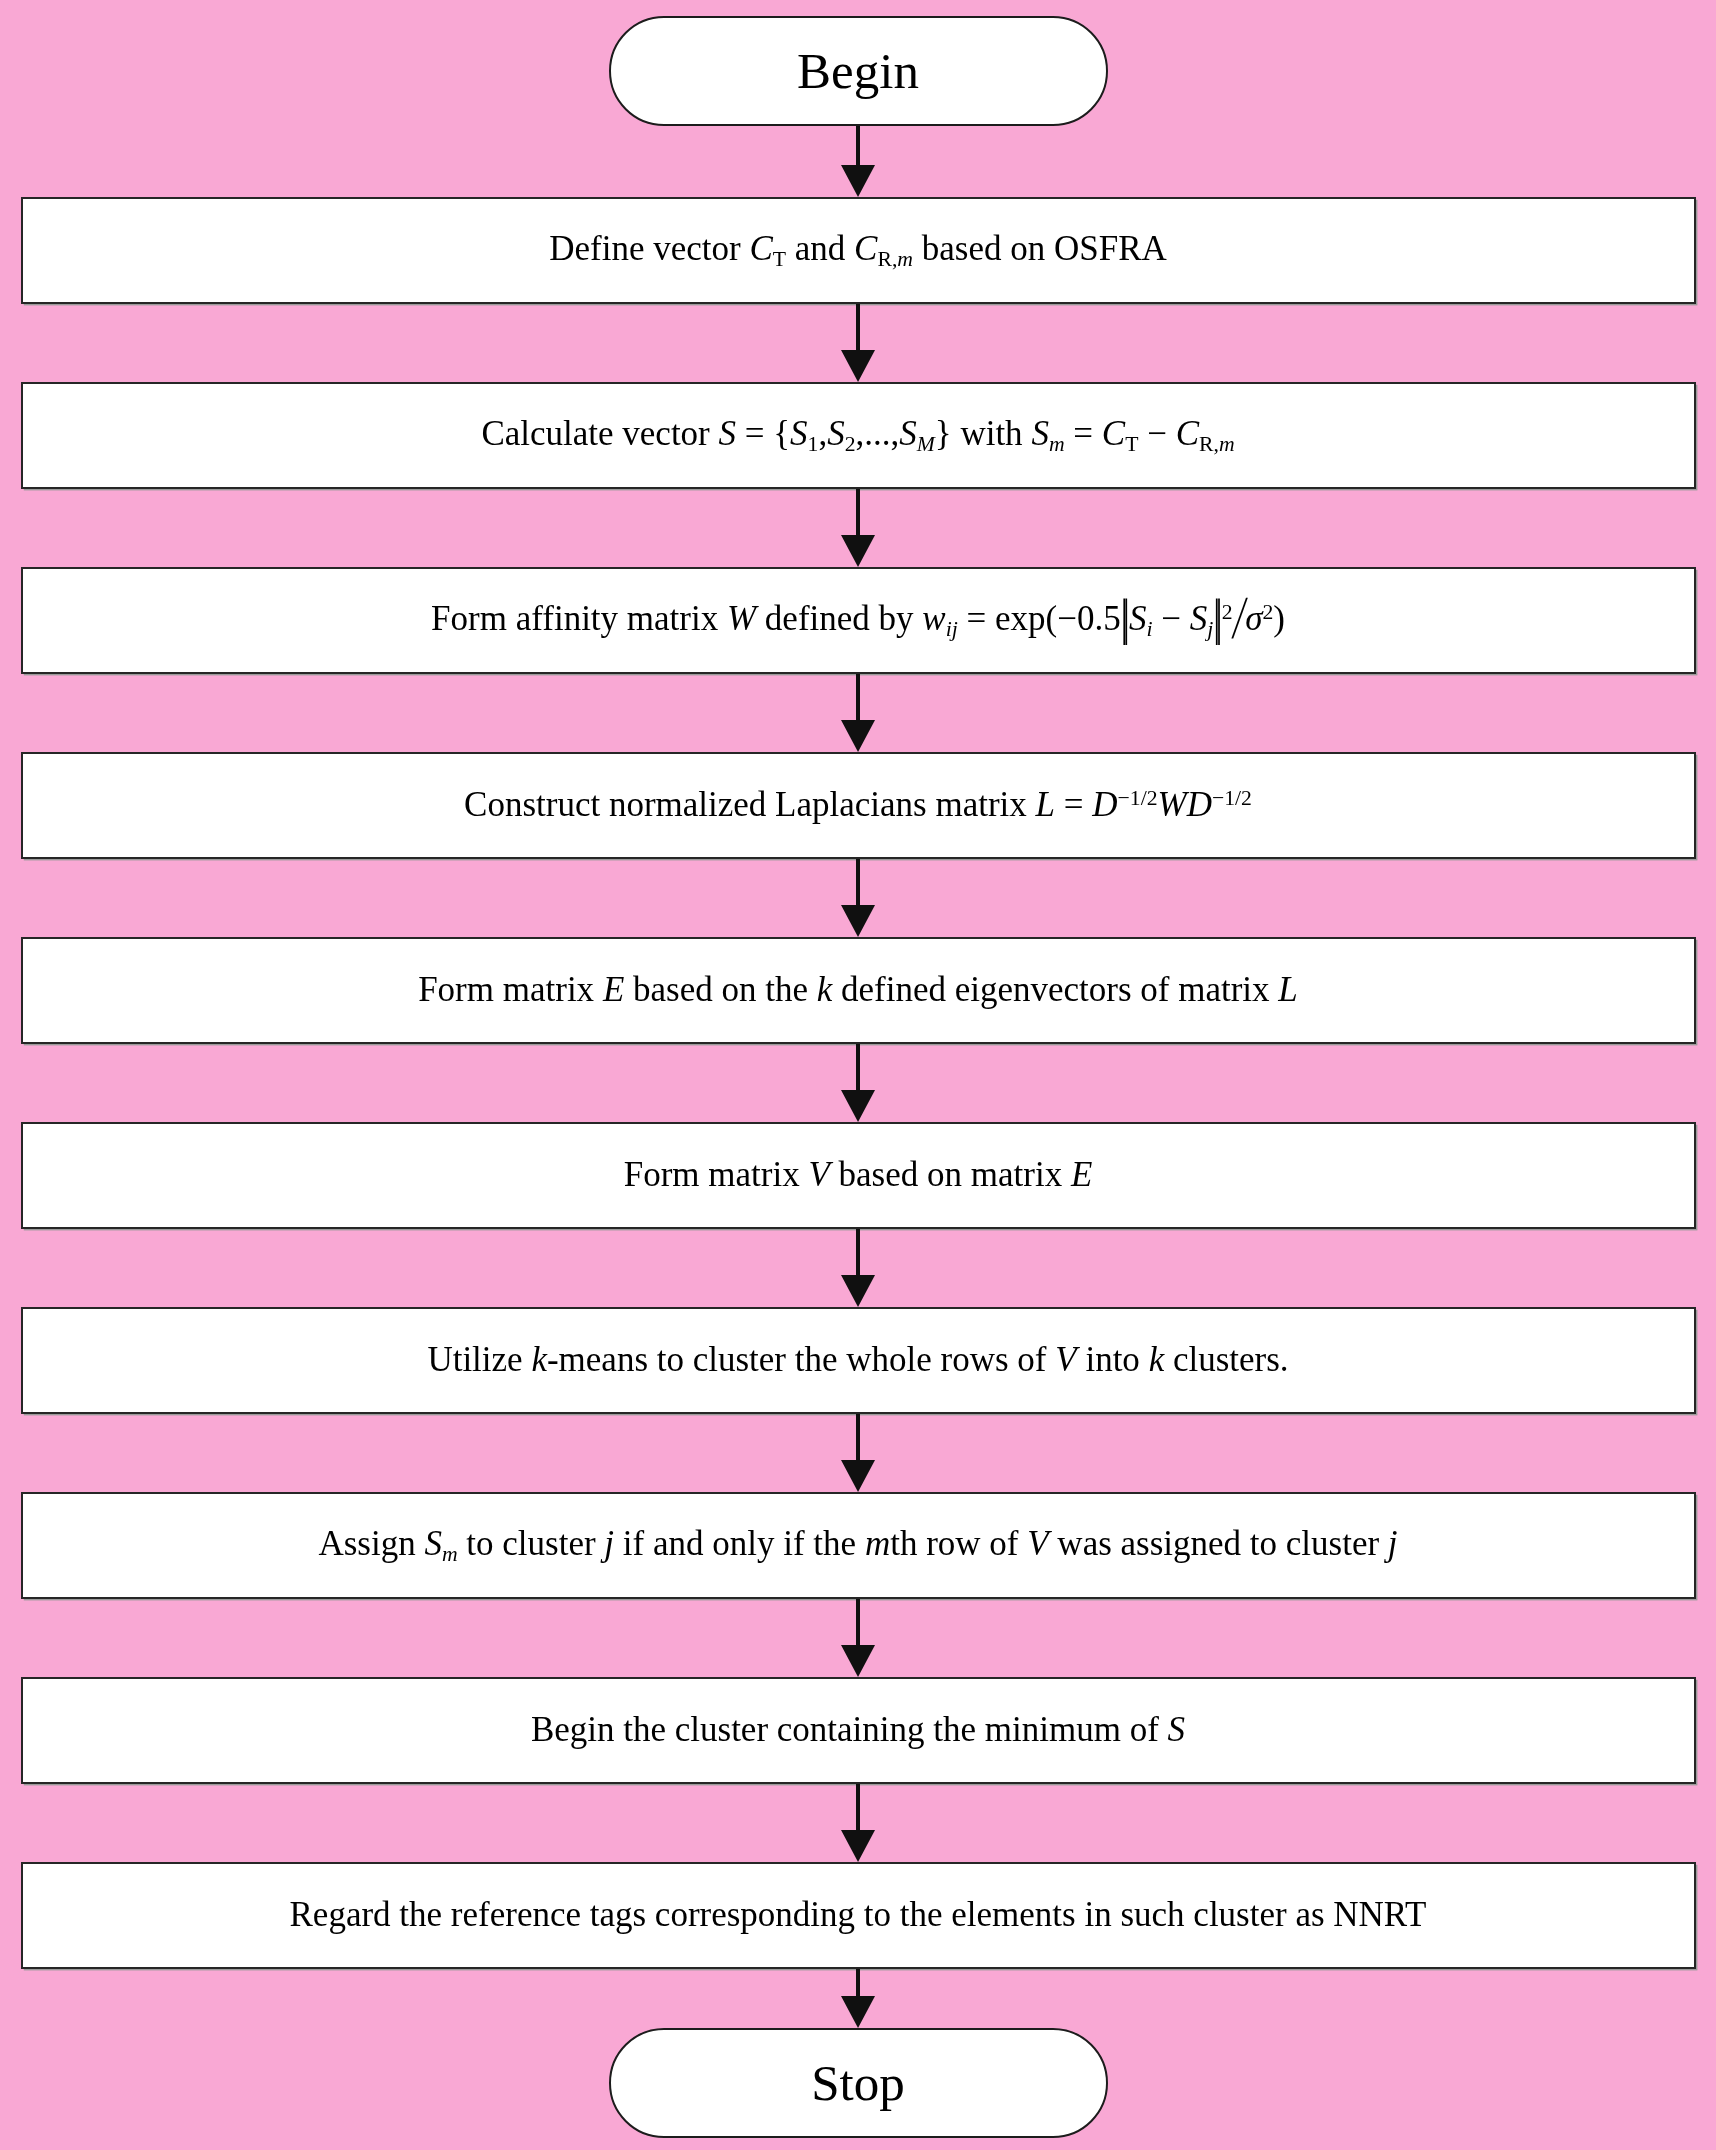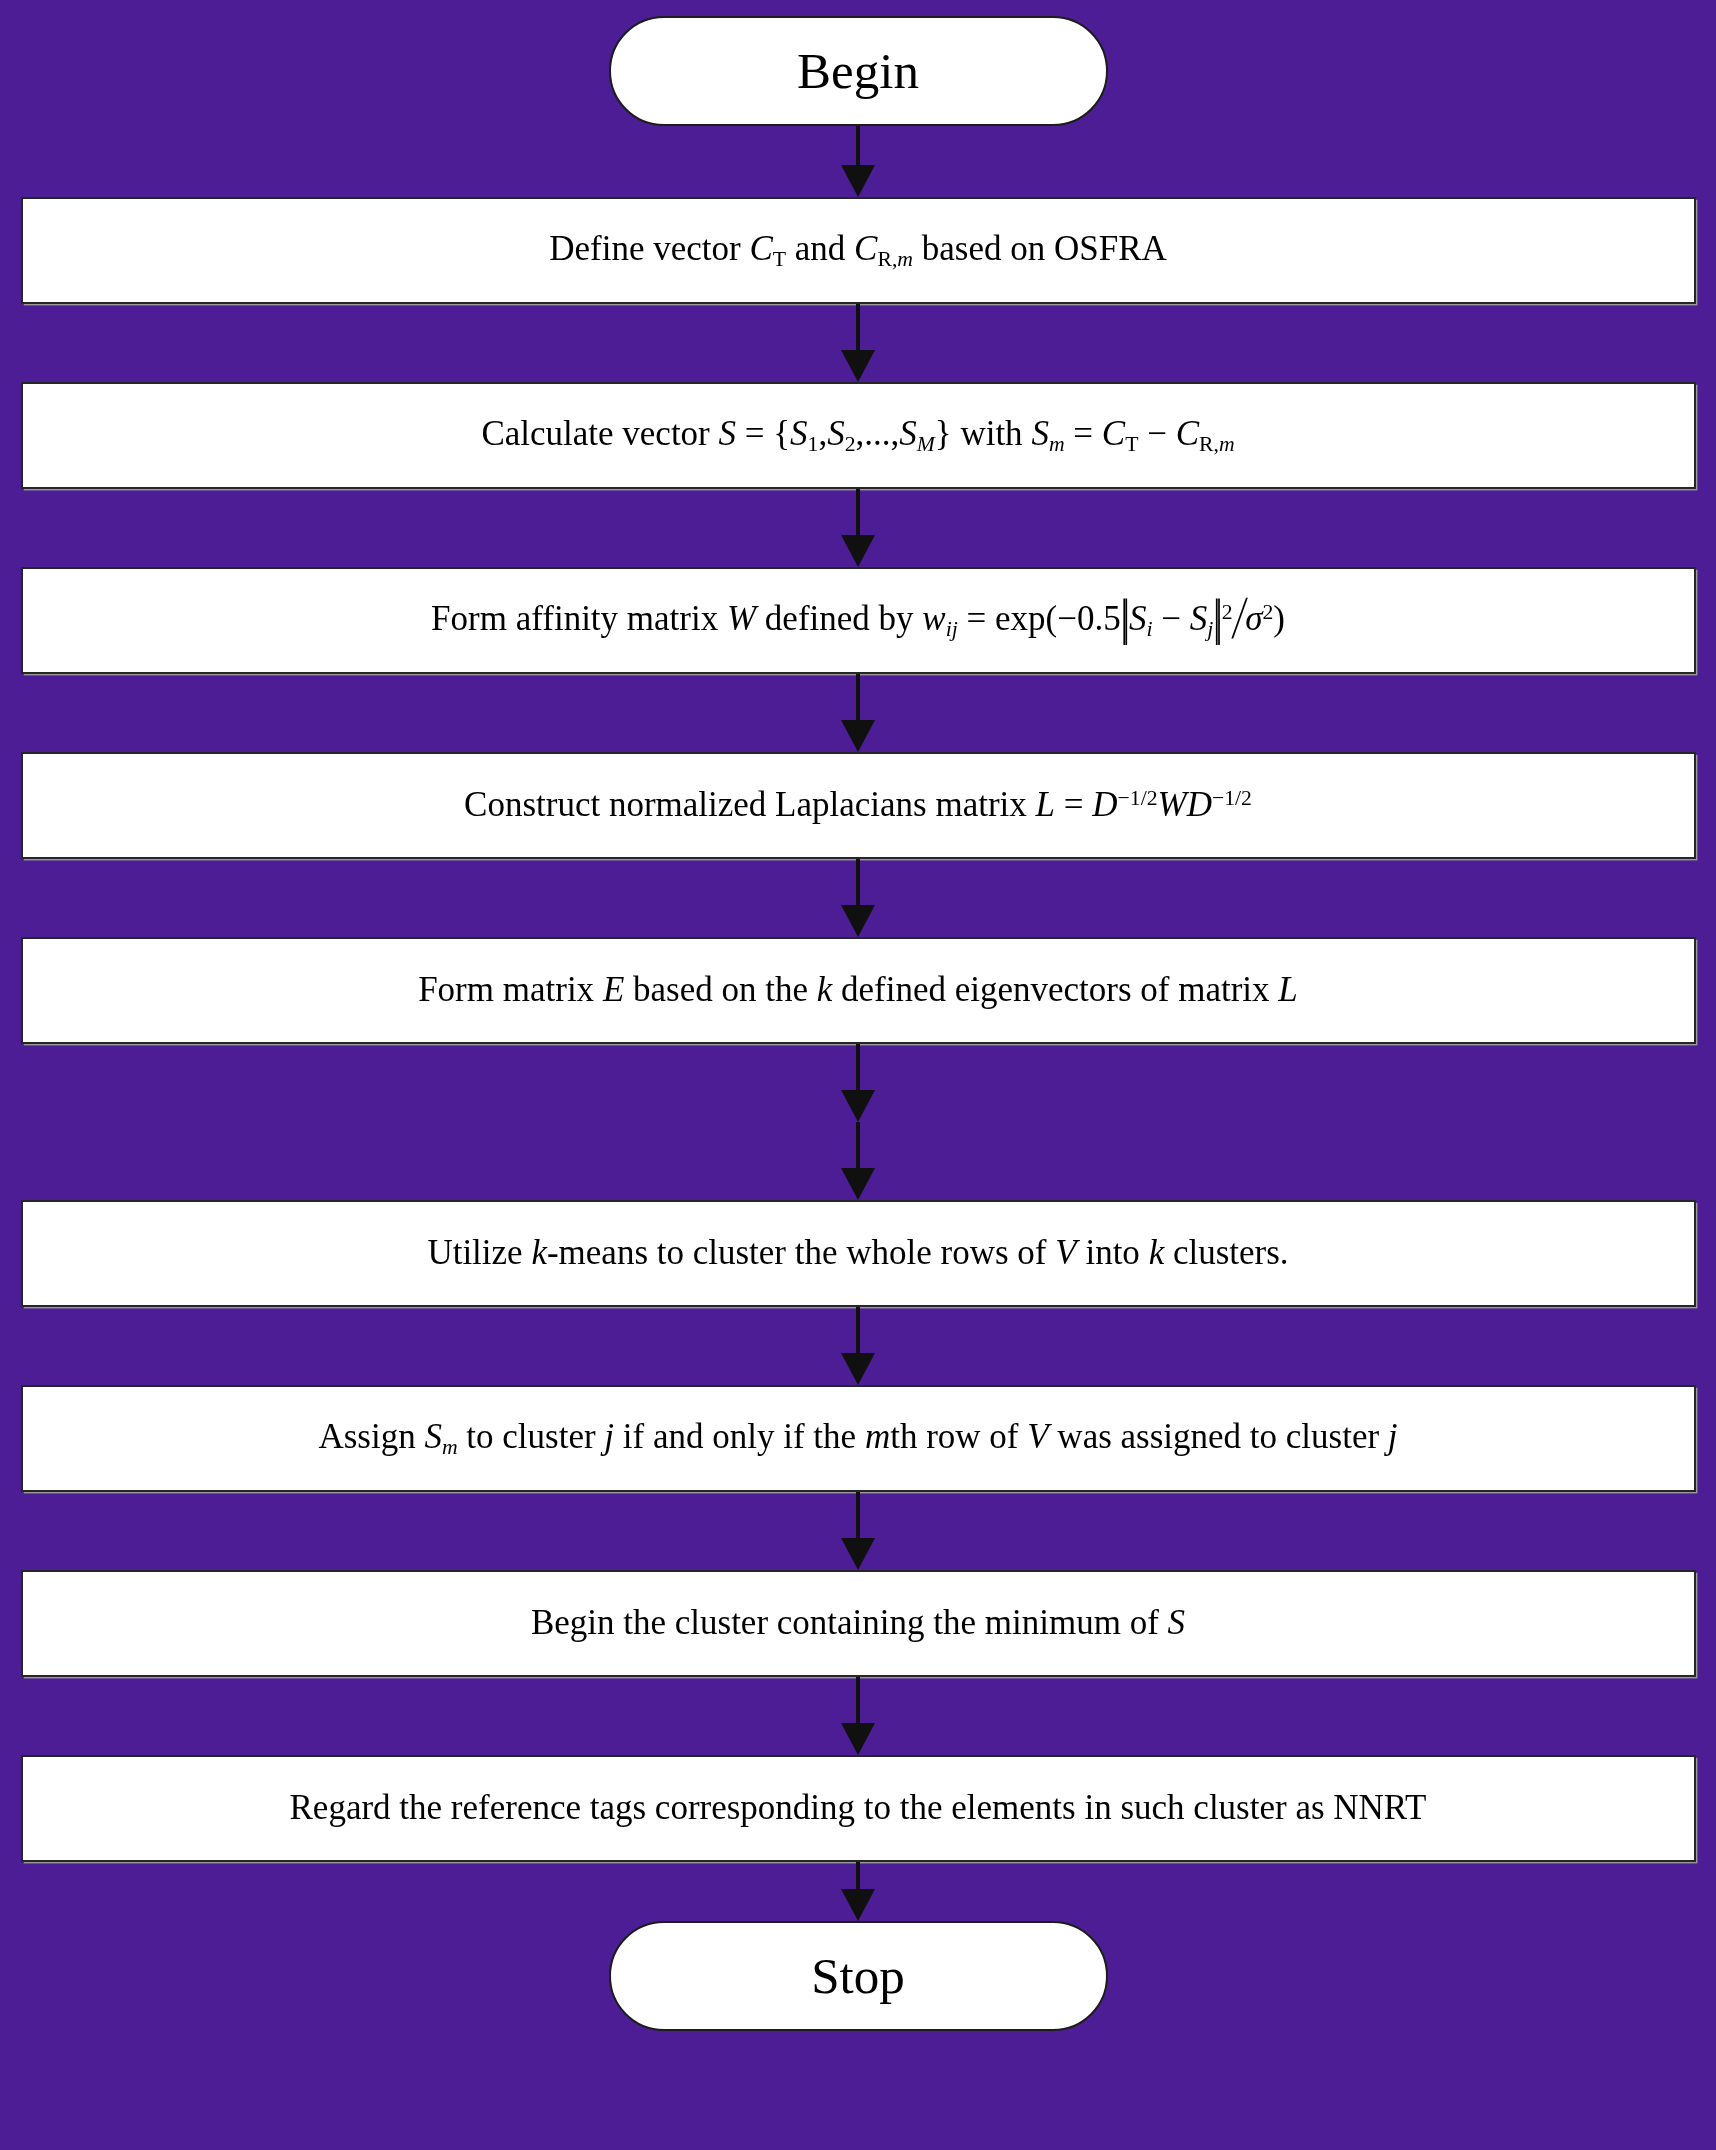--- a/index.html
+++ b/index.html
@@ -1,17 +1,17 @@
 <!DOCTYPE html>
 <html style="font-size:11.3px"><head>
 <meta charset="utf-8">
 <style>
   html,body{margin:0;padding:0;background:#ffffff;}
   .canvas{
-    position:relative;width:1716px;height:2151px;background:#4c1d95;
+    position:relative;width:1716px;height:2151px;background:#f9a8d4;
     font-family:"Liberation Serif","DejaVu Serif",serif;color:#000000;
     display:flex;flex-direction:column;align-items:center;
     padding-top:15.5px;box-sizing:border-box;overflow:hidden;
   }
   .node{display:flex;align-items:center;justify-content:center;box-sizing:border-box;flex:0 0 auto;background:#ffffff;}
   .terminator{
     width:499px;height:110px;border:2.1px solid #1c1c1c;border-radius:58px;
     font-size:51px;
   }
   .box{
@@ -87,20 +87,23 @@
 
   <div class="node box">
     <span class="label rich"><span>Form matrix </span><span class="it">E</span><span> based on the </span><span class="it">k</span><span> defined eigenvectors of matrix </span><span class="it">L</span></span>
   </div>
 
   <div class="arrow gap-b">
     <span class="shaft"></span>
     <span class="head"></span>
   </div>
 
+  <div class="node box">
+    <span class="label rich"><span>Form matrix </span><span class="it">V</span><span> based on matrix </span><span class="it">E</span></span>
+  </div>
 
   <div class="arrow gap-b">
     <span class="shaft"></span>
     <span class="head"></span>
   </div>
 
   <div class="node box">
     <span class="label rich"><span>Utilize </span><span class="it">k</span><span>-means to cluster the whole rows of </span><span class="it">V</span><span> into </span><span class="it">k</span><span> clusters.</span></span>
   </div>
 

